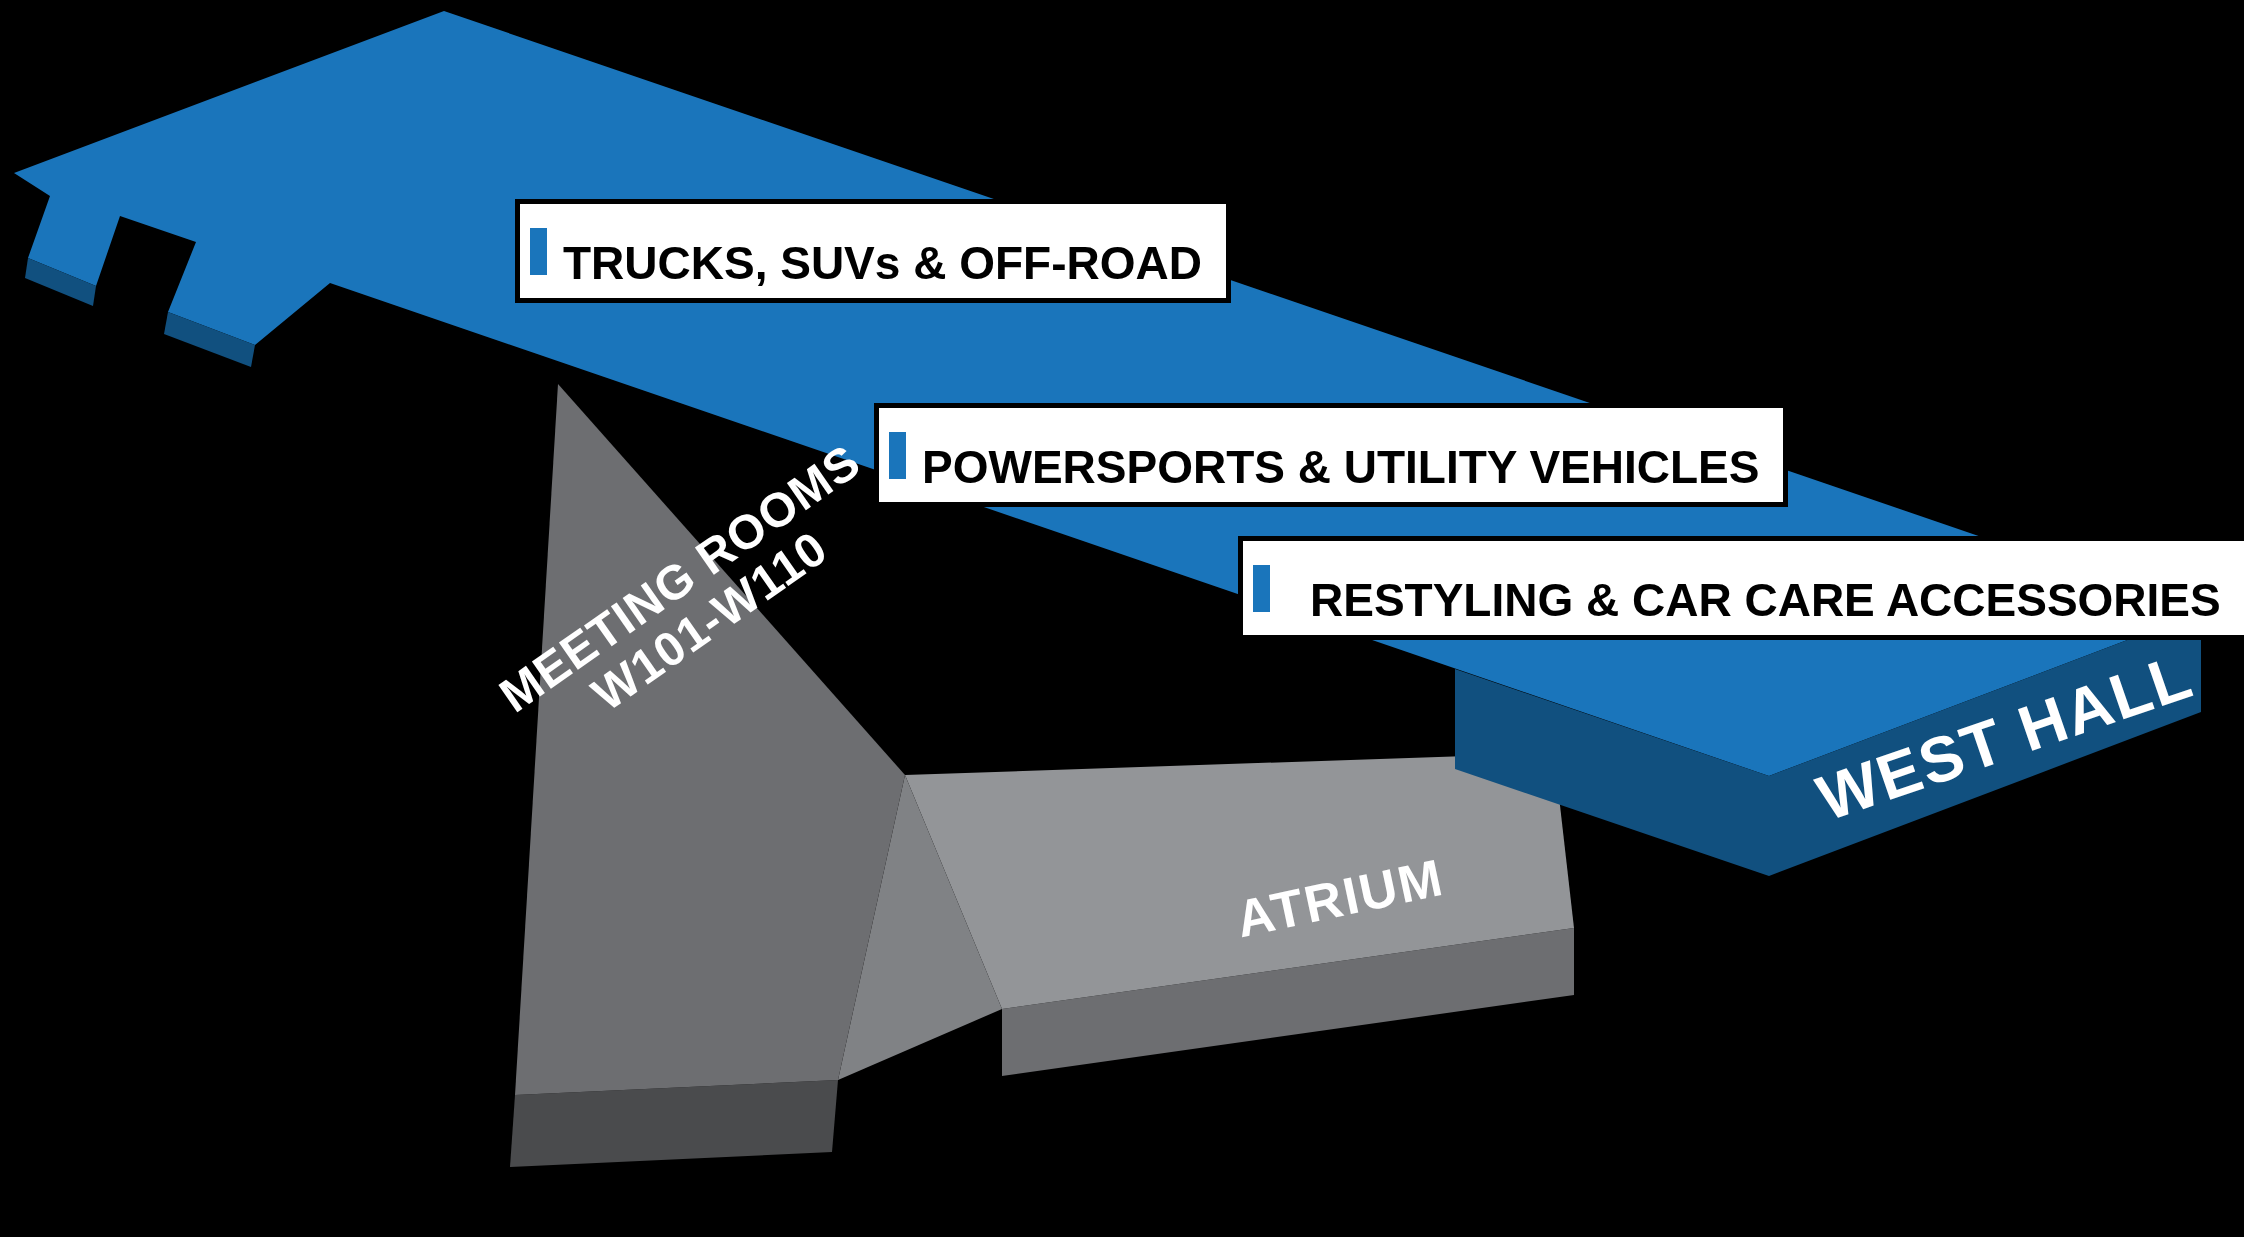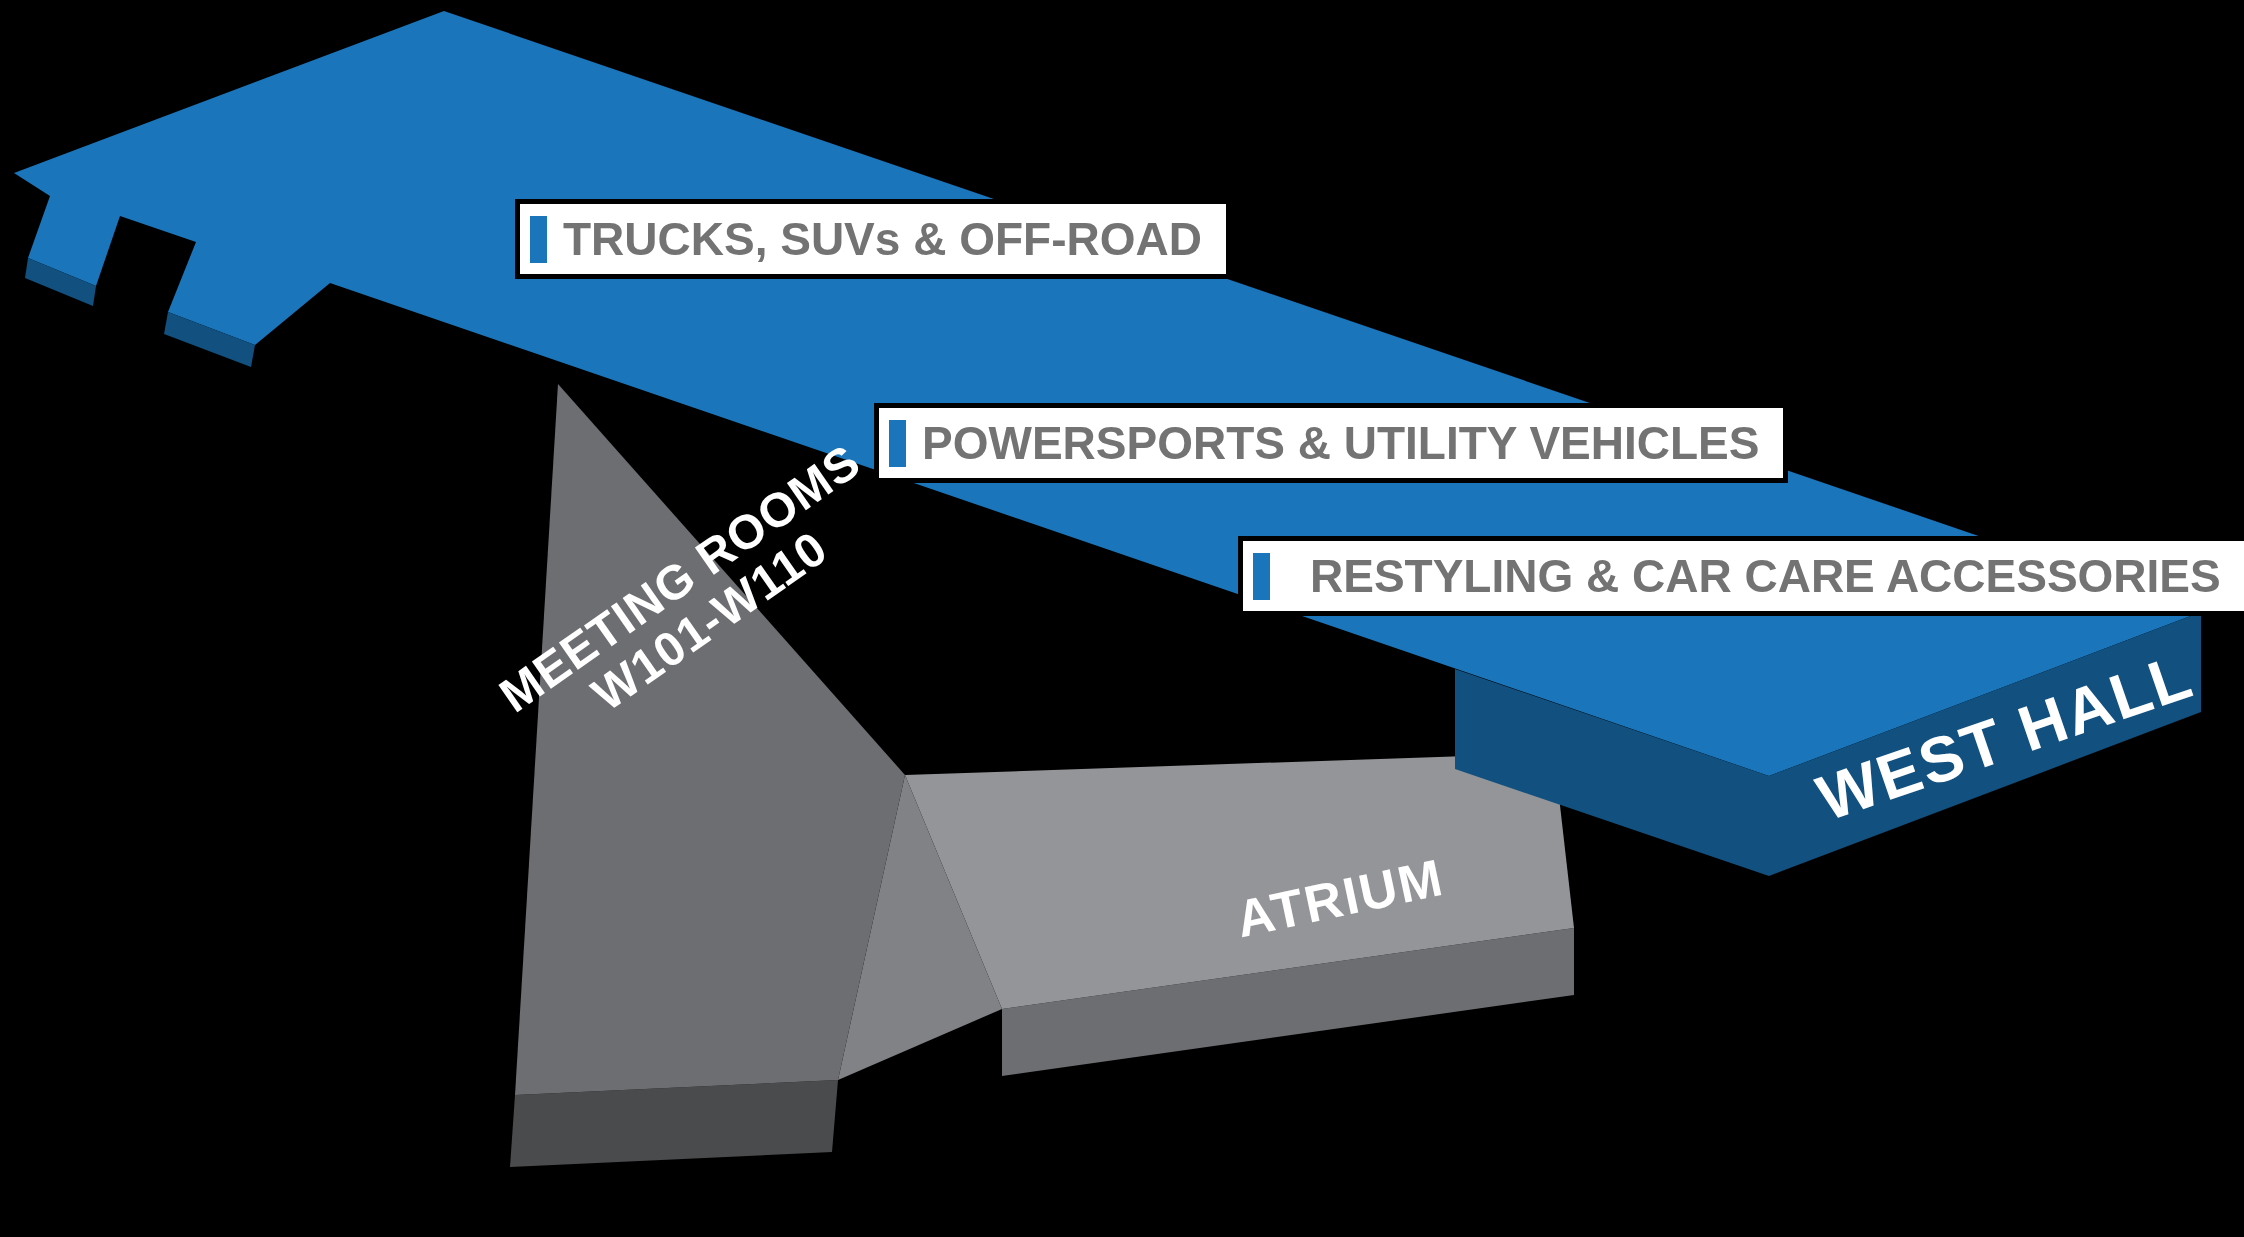--- a/index.html
+++ b/index.html
@@ -50,22 +50,23 @@
     white-space:nowrap;
   }
   .legend-accent {
     width:17px; height:47px;
     background:#1a75bb;
     flex:0 0 auto;
   }
   .legend-text {
     font-size:46px;
     font-weight:bold;
-    color:#737373;
+    color:#000000;
     letter-spacing:0px;
+    margin-top:24px;
   }
   .legend-box-1 { left:515px;  top:199px; }
   .legend-box-2 { left:874px;  top:403px; }
   .legend-box-3 { left:1238px; top:536px;gap:40px; }
 </style>
 </head>
 <body>
 
 <div class="canvas">
 

